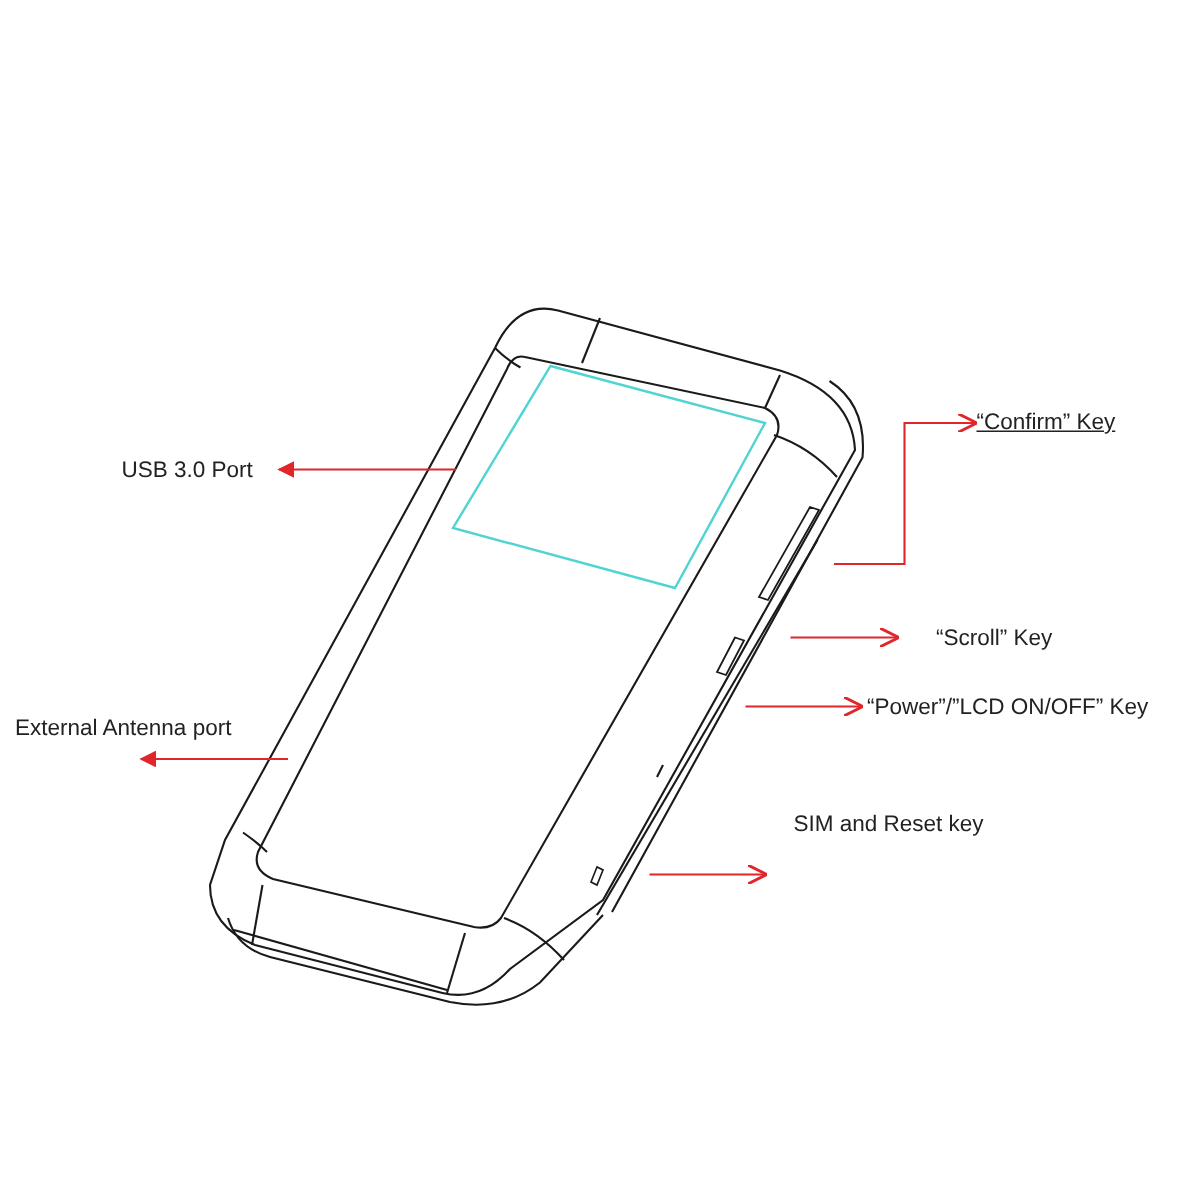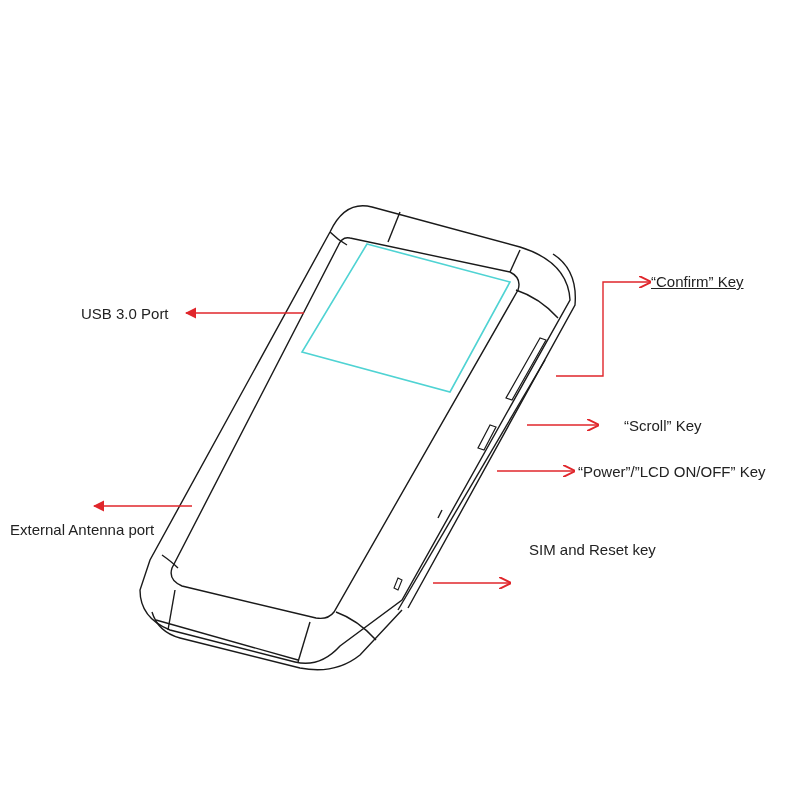--- a/index.html
+++ b/index.html
@@ -1,19 +1,19 @@
 <!DOCTYPE html>
 <html><head>
   <meta charset="utf-8">
   <style>
     html, body { margin:0; padding:0; background:#ffffff; }
     body { width:800px; height:800px; position:relative; overflow:hidden;
            font-family: "Liberation Sans", "DejaVu Sans", sans-serif; color:#1a1a1a; }
     .label { position:absolute; font-size:15px; line-height:20px; white-space:nowrap; color:#222; }
-    .label.wrap { white-space:normal; width:150px; line-height:28px;margin-top:44px; }
+    .label.wrap { white-space:normal; width:150px; line-height:28px; }
     svg.canvas { position:absolute; left:0; top:0; }
   </style>
 </head>
 <body>
 
 <svg class="canvas" width="800" height="800" viewBox="0 0 800 800">
   <defs>
     <marker id="arrowhead" viewBox="0 0 10 10" refX="9" refY="5" markerWidth="9" markerHeight="9" orient="auto">
       <path d="M0,0 L10,5 L0,10" fill="none" stroke="#e0262b" stroke-width="1.5"></path>
     </marker>

